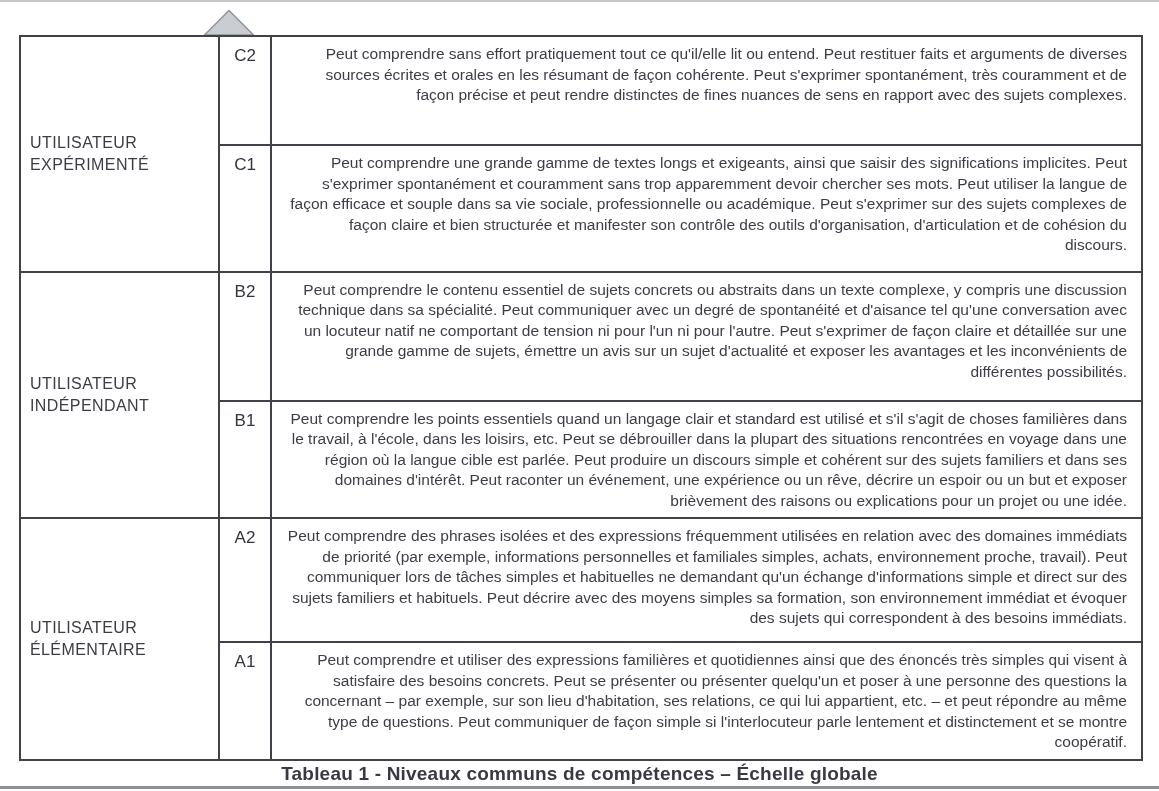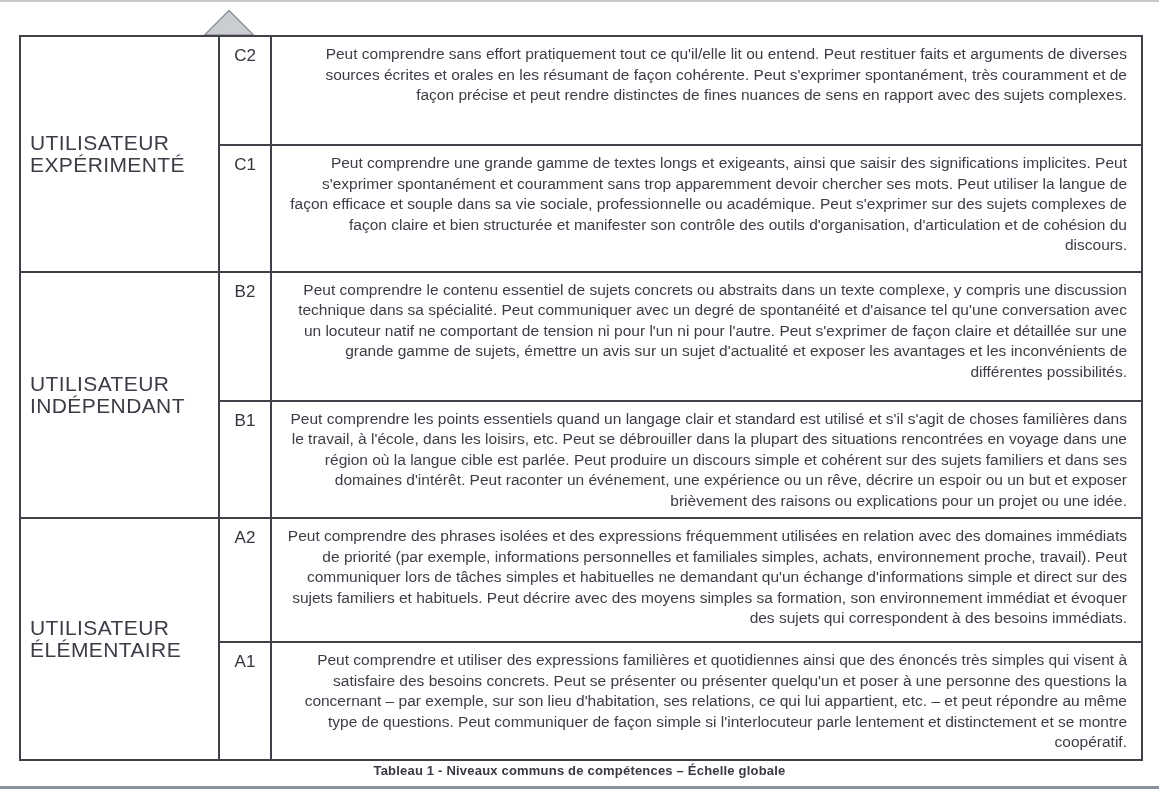--- a/index.html
+++ b/index.html
@@ -10,37 +10,37 @@
   .top-rule{position:absolute;left:0;top:0;width:1159px;height:2px;background:#c7c7c9;}
   .bottom-rule{position:absolute;left:0;top:786px;width:1159px;height:3px;background:#8a919b;}
   .marker{position:absolute;left:203px;top:9px;}
   table.levels{
     position:absolute;left:19px;top:35px;width:1124px;height:726px;
     border-collapse:collapse;table-layout:fixed;
   }
   table.levels td{border:2px solid #414149;}
   td.group-cell{
     width:184px;vertical-align:middle;text-align:left;padding:0 4px 0 9px;
-    font-size:21px;line-height:22px;letter-spacing:0.4px;
+    font-size:16px;line-height:22px;letter-spacing:0.4px;
     white-space:pre-line;color:#3c3c46;
   }
   td.code-cell{
     width:48px;vertical-align:top;text-align:center;padding-top:9px;
     font-weight:normal;font-size:17px;color:#34343e;
   }
   td.desc-cell{
     vertical-align:top;text-align:right;padding:7px 14px 5px 12px;
     font-size:15.5px;line-height:20.5px;color:#3d3d47;
   }
   tr.h-c2{height:108px;} tr.h-c1{height:125px;}
   tr.h-b2{height:127px;} tr.h-b1{height:101px;}
   tr.h-a2{height:122px;} tr.h-a1{height:111px;}
   .caption{
     position:absolute;left:0;top:763px;width:1159px;text-align:center;
-    font-weight:bold;font-size:13px;color:#393943;letter-spacing:0.2px;
+    font-weight:bold;font-size:19px;color:#393943;letter-spacing:0.2px;
   }
 </style>
 </head>
 <body>
 
 <div class="top-rule"></div>
 
 <div class="marker">
   <svg width="52" height="27" viewBox="0 0 52 27">
     <polygon points="26,1.5 50.5,26 1.5,26" fill="#cacdd1" stroke="#8f9298" stroke-width="1.5"></polygon>

